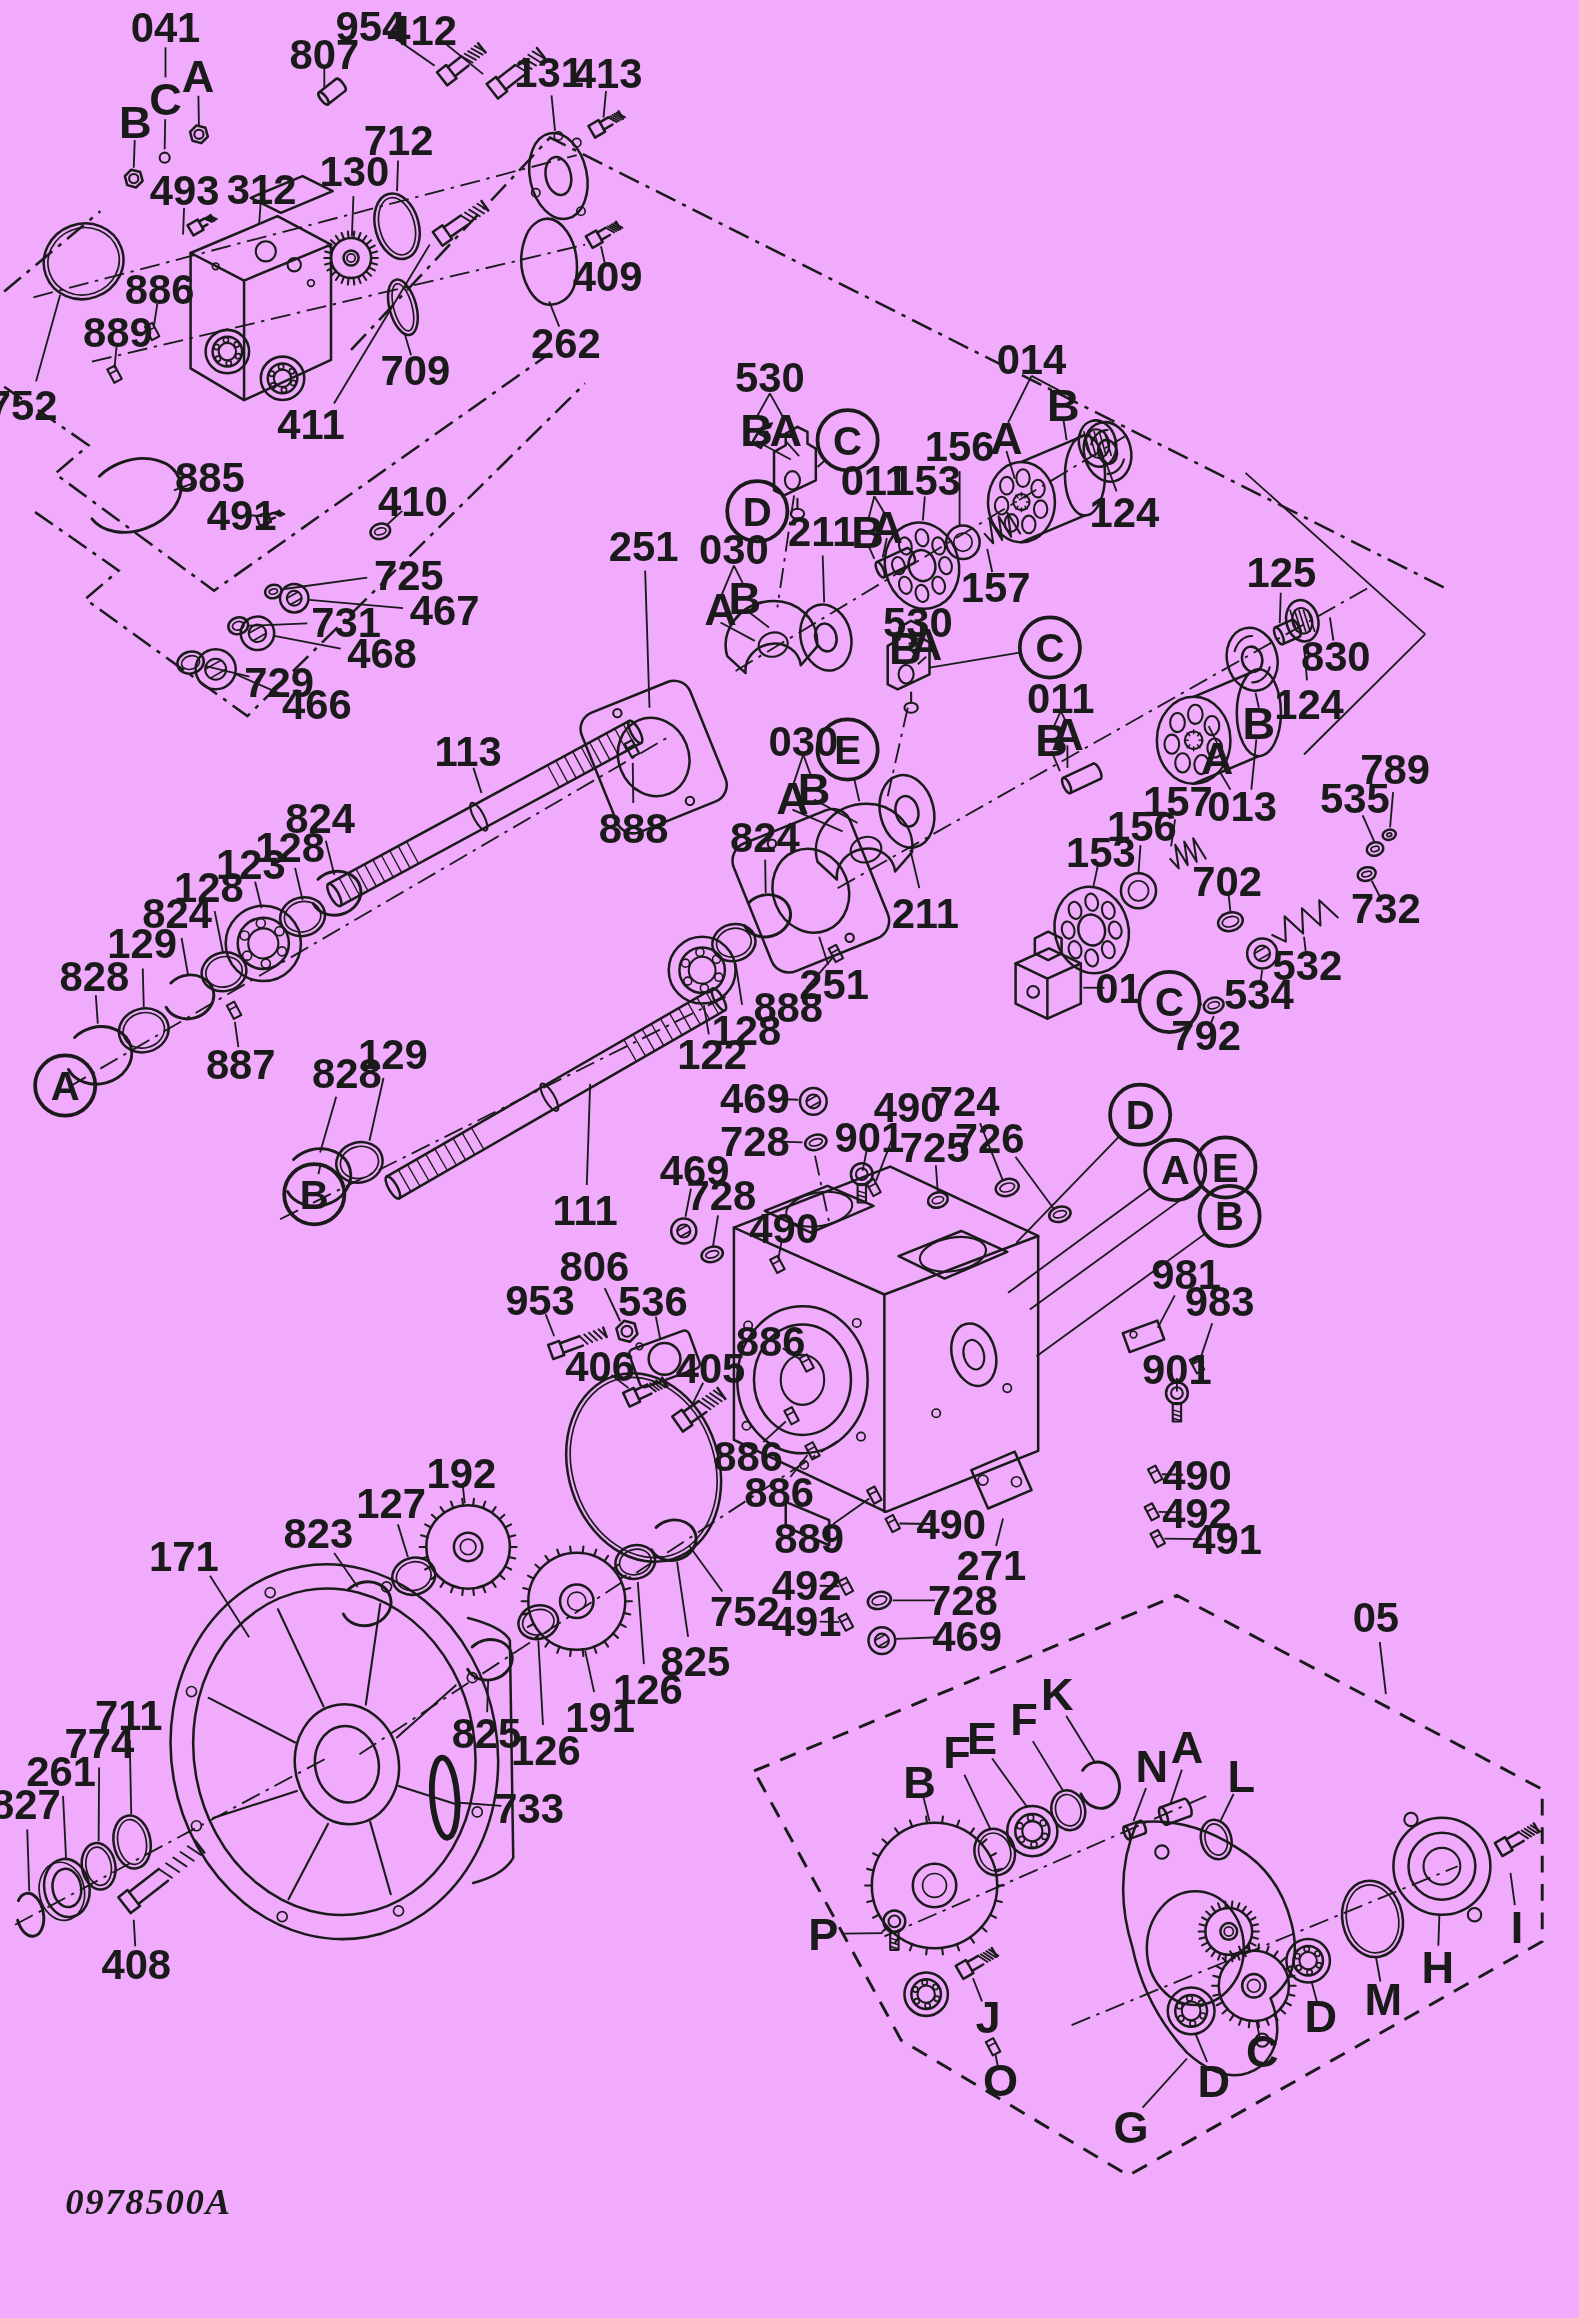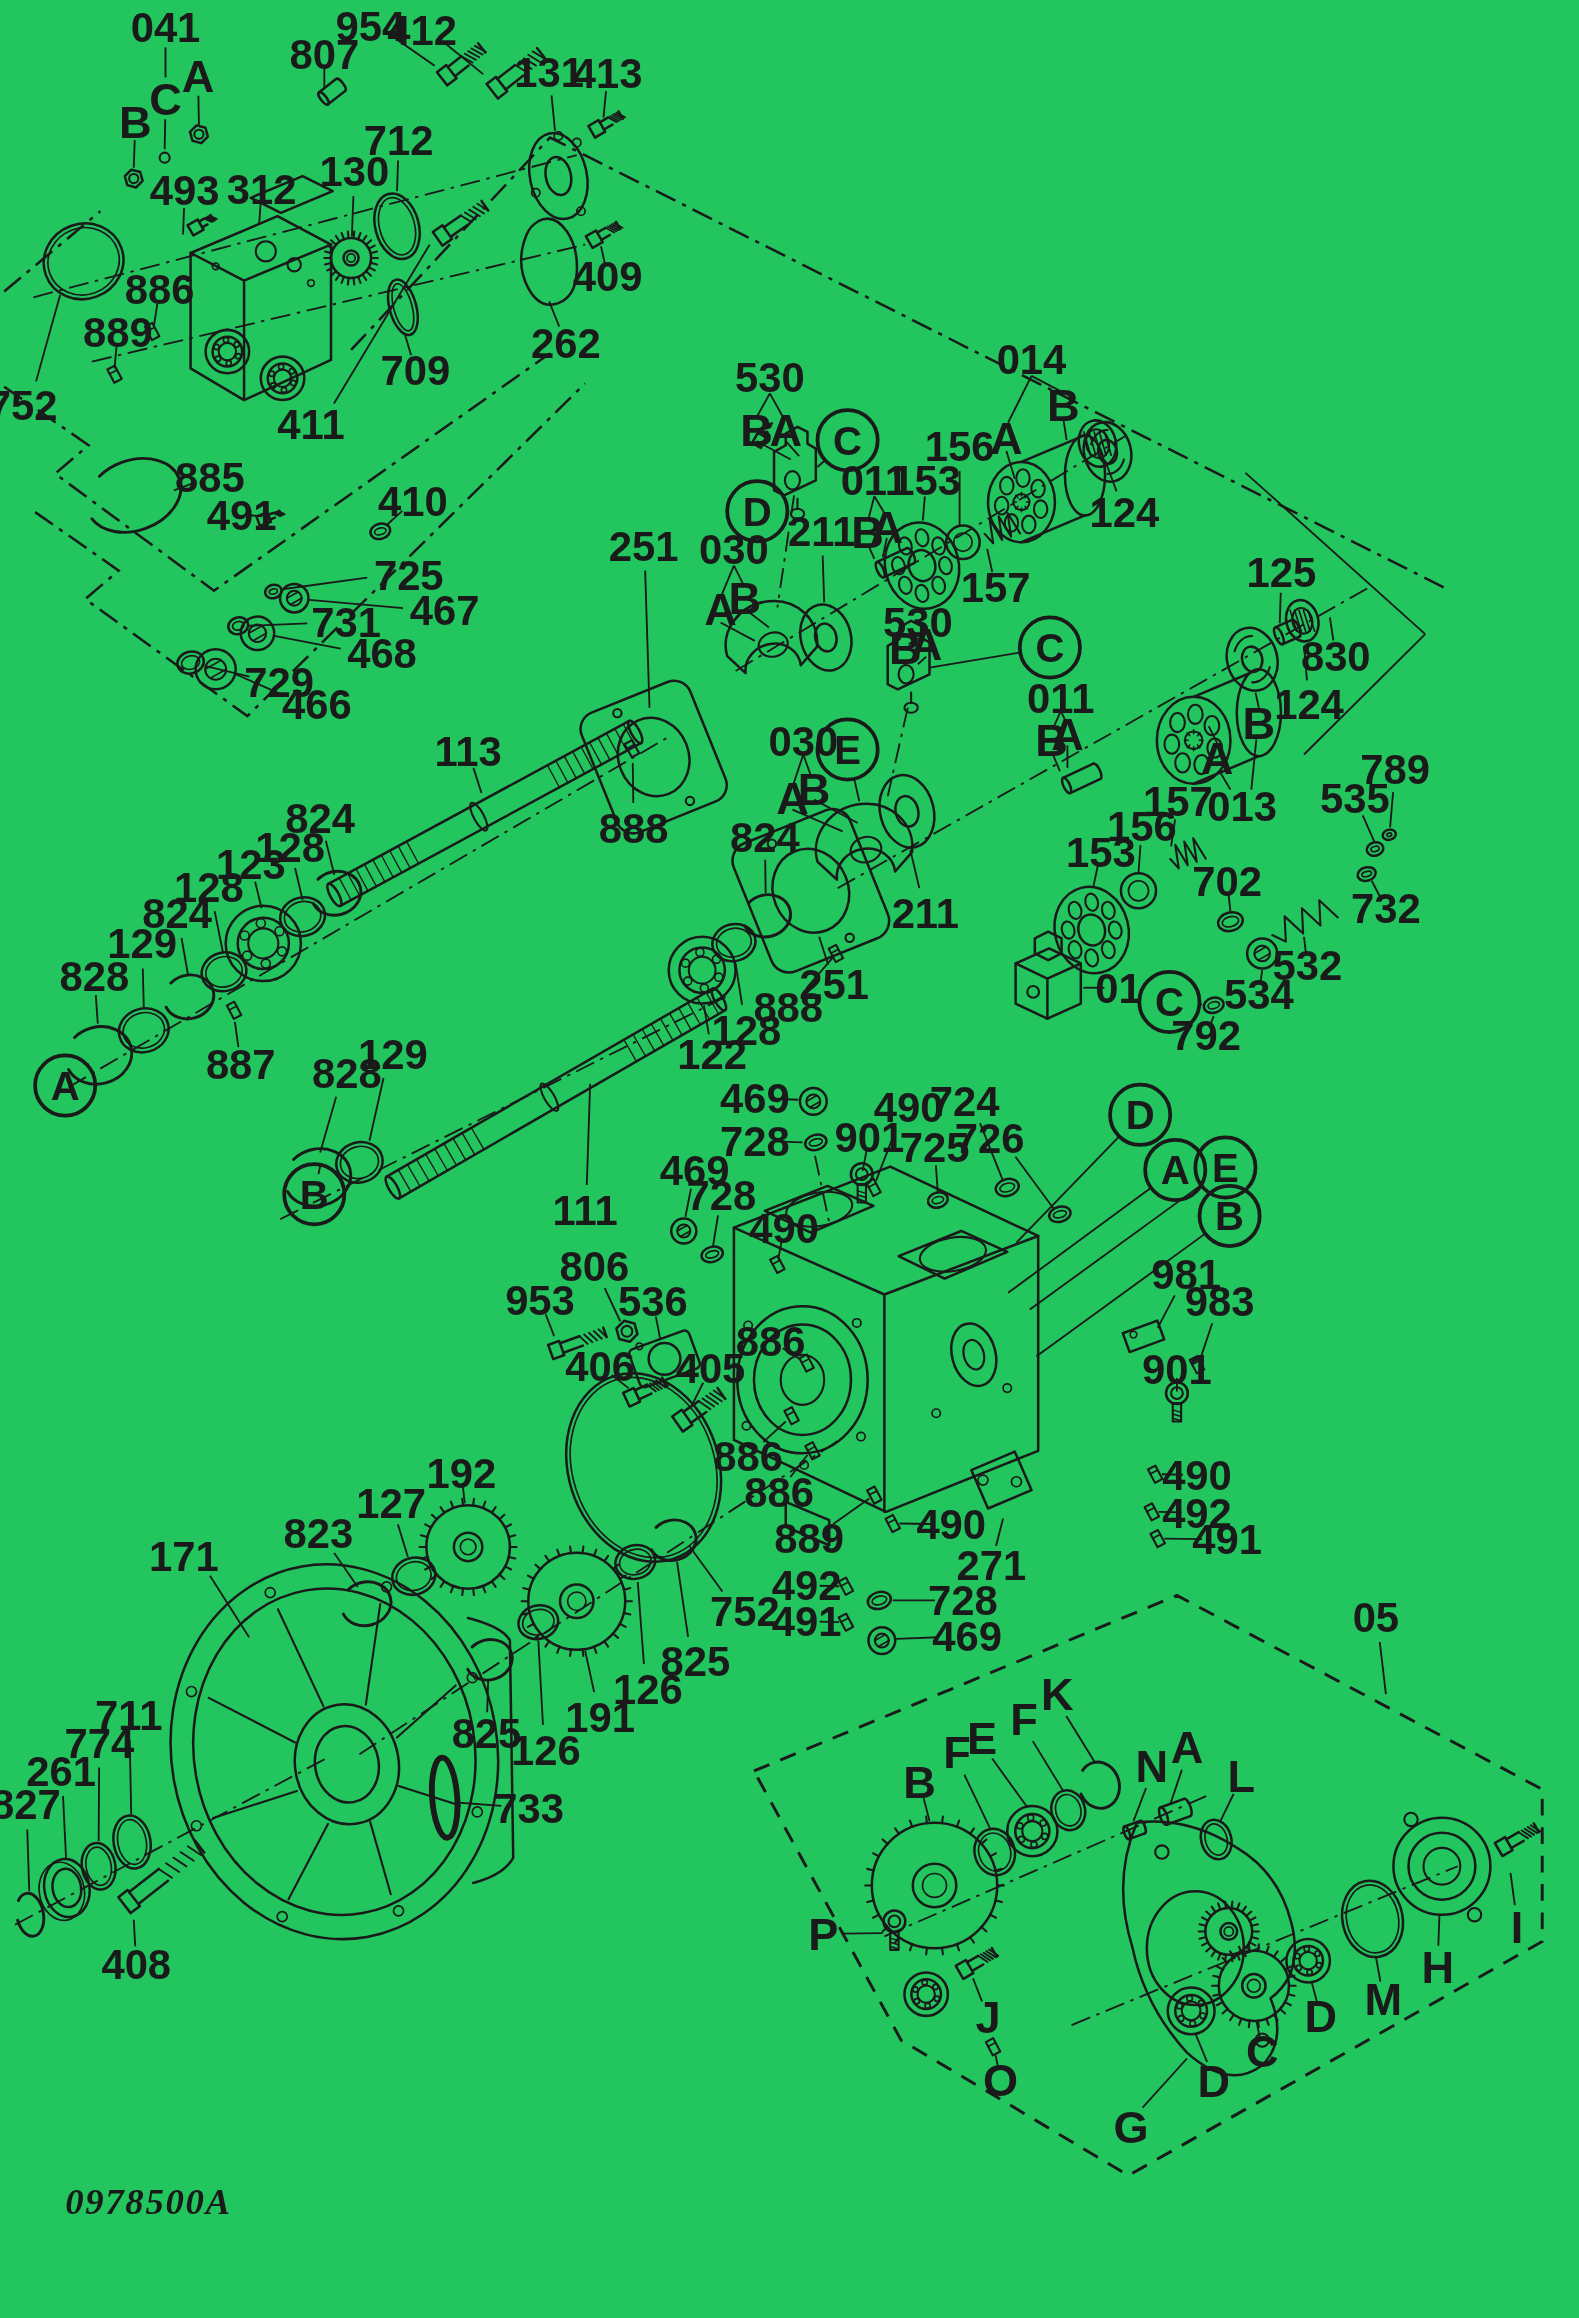--- a/index.html
+++ b/index.html
@@ -1,16 +1,16 @@
 <!DOCTYPE html>
 <html style="font-size:13.4px"><head>
 <meta charset="utf-8">
 <style>
   html,body{margin:0;padding:0;background:#ffffff;}
-  .page{position:relative;width:1579px;height:2319px;background:#22c55e;overflow:hidden;}
+  .page{position:relative;width:1579px;height:2319px;background:#f0abfc;overflow:hidden;}
   svg{display:block;}
   text.lbl{font-family:"Liberation Sans",sans-serif;font-weight:700;}
   text.dwg{font-family:"Liberation Serif",serif;font-style:italic;font-weight:700;letter-spacing:2px;}
 </style>
 </head>
 <body>
 
 <div class="page">
   <svg id="diagram" viewBox="0 0 1889 2773" width="1579" height="2319">
     <g id="art" fill="none" stroke-linecap="round" stroke-linejoin="round" stroke="#1a1a1a">

